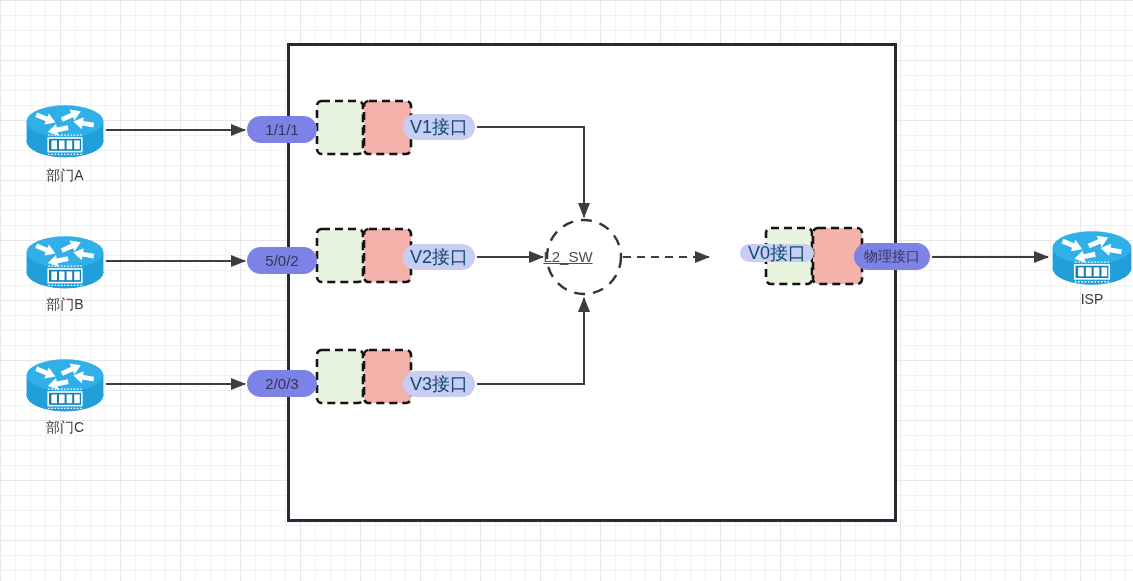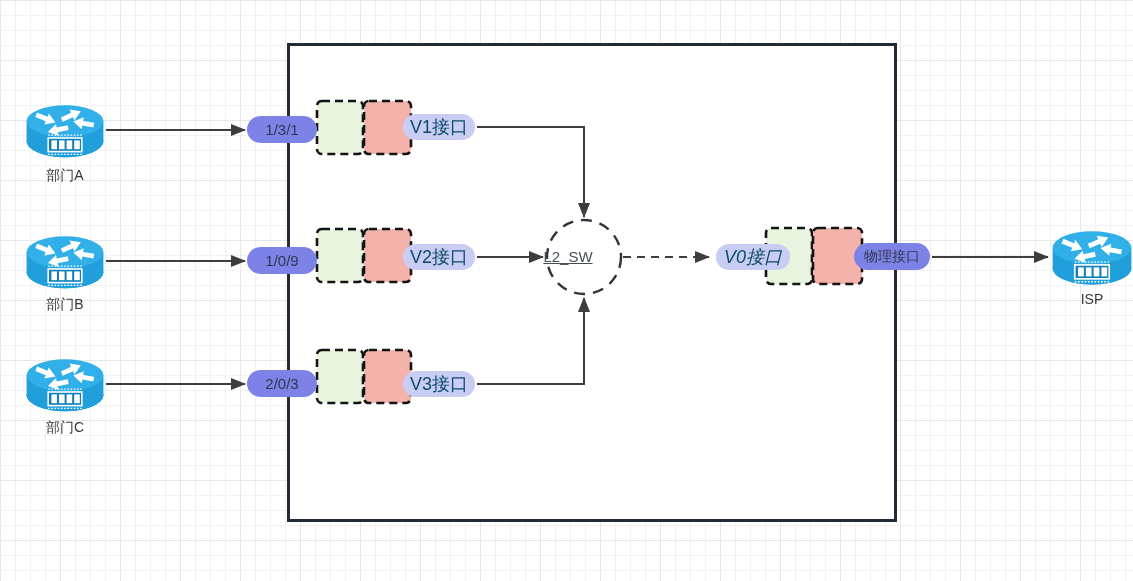--- a/index.html
+++ b/index.html
@@ -111,36 +111,36 @@
       <rect x="317" y="350" width="46" height="53" rx="5" fill="#e8f4de"></rect>
       <rect x="364" y="350" width="47" height="53" rx="5" fill="#f3b2aa"></rect>
       <rect x="766" y="228" width="46" height="56" rx="5" fill="#e8f4de"></rect>
       <rect x="813" y="228" width="49" height="56" rx="5" fill="#f3b2aa"></rect>
     </g>
 
     <circle cx="584" cy="257" r="37" fill="#ffffff" stroke="#30343c" stroke-width="2.4" stroke-dasharray="11,8"></circle>
   </svg>
 
   <div class="abs node node-label" style="left:25px;top:167px;width:80px;">部门A</div>
-  <div class="abs node pill-dark" style="left:247px;top:116px;width:70px;height:27px;">1/3/1</div>
+  <div class="abs node pill-dark" style="left:247px;top:116px;width:70px;height:27px;">1/1/1</div>
   <div class="abs vrf-label" style="left:315px;top:157px;width:96px;">VRF</div>
   <div class="abs node pill-light" style="left:403px;top:114px;width:72px;height:26px;">V1接口</div>
 
   <div class="abs node node-label" style="left:25px;top:296px;width:80px;">部门B</div>
-  <div class="abs node pill-dark" style="left:247px;top:247px;width:70px;height:27px;">1/0/9</div>
+  <div class="abs node pill-dark" style="left:247px;top:247px;width:70px;height:27px;">5/0/2</div>
   <div class="abs vrf-label" style="left:315px;top:285px;width:96px;">VRF</div>
   <div class="abs node pill-light" style="left:403px;top:244px;width:72px;height:26px;">V2接口</div>
 
   <div class="abs node node-label" style="left:25px;top:419px;width:80px;">部门C</div>
   <div class="abs node pill-dark" style="left:247px;top:370px;width:70px;height:27px;">2/0/3</div>
   <div class="abs vrf-label" style="left:315px;top:405px;width:96px;">VRF</div>
   <div class="abs node pill-light" style="left:403px;top:371px;width:72px;height:26px;">V3接口</div>
 
   <div class="abs node lsw-label" style="left:531px;top:248px;width:74px;text-decoration:underline;">L2_SW</div>
 
   <div class="abs vrf-label" style="left:765px;top:193px;width:98px;">VRF</div>
-  <div class="abs node pill-light" style="left:716px;top:244px;width:74px;height:26px;font-style:italic;">V0接口</div>
+  <div class="abs node pill-light" style="left:740px;top:244px;width:74px;height:18px;">V0接口</div>
   <div class="abs nat-label" style="left:765px;top:300px;width:98px;">NAT</div>
   <div class="abs node pill-dark" style="left:854px;top:243px;width:76px;height:27px;font-size:14px;">物理接口</div>
 
   <div class="abs node node-label" style="left:1051px;top:291px;width:82px;">ISP</div>
 
 </div>
 
 </body></html>

